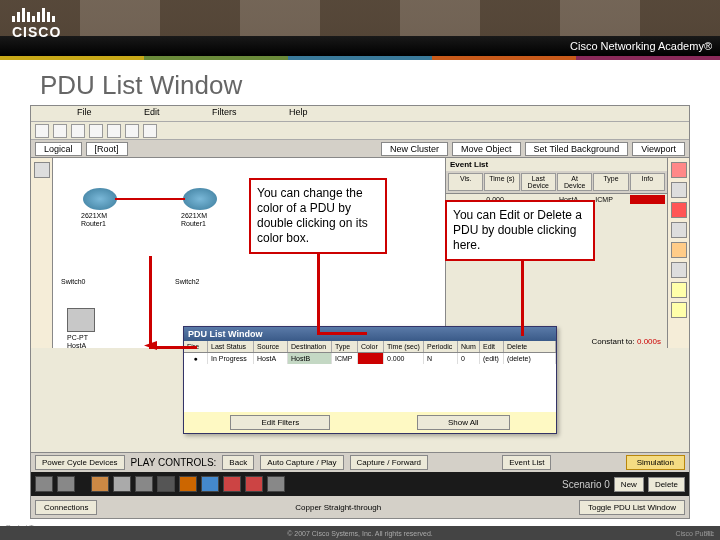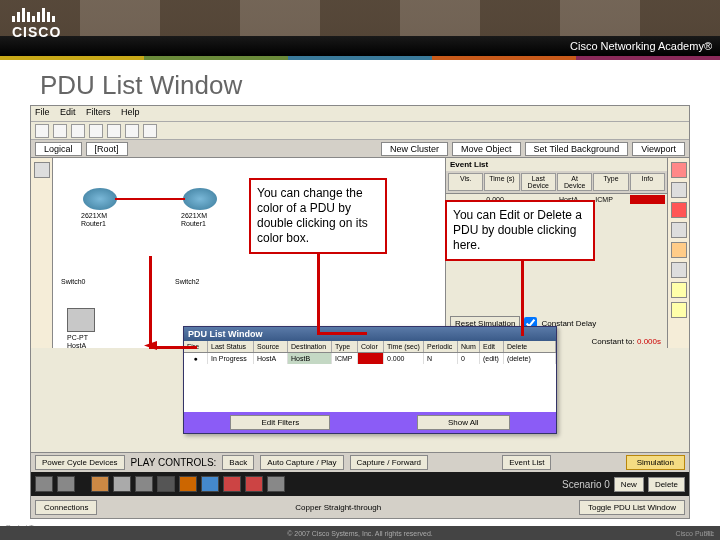--- a/index.html
+++ b/index.html
@@ -13,21 +13,21 @@
   .logo-text { font-weight: bold; font-size: 14px; letter-spacing: 1px; margin-top: 2px; }
   .academy-text { position: absolute; right: 8px; bottom: 4px; color: #fff; font-size: 11px; }
   .color-stripe { height: 4px; display: flex; }
   .color-stripe div { flex: 1; }
 
   .slide-title { font-size: 26px; color: #666; padding: 10px 40px 4px; font-weight: normal; }
 
   .screenshot-area { position: relative; margin: 0 30px; height: 414px; border: 1px solid #888; background: #ece9d8; }
 
   .pt-menubar { height: 16px; background: #ece9d8; border-bottom: 1px solid #aaa; padding: 1px 4px; font-size: 9px; color: #000; }
-  .pt-menubar span { margin-right: 8px; }
+  .pt-menubar span { margin-right: 8px; margin-left: 42px; }
   .pt-toolbar { height: 18px; background: #ece9d8; border-bottom: 1px solid #aaa; display: flex; align-items: center; padding: 0 4px; gap: 4px; }
   .pt-toolbar-btn { width: 14px; height: 14px; background: #f5f5f5; border: 1px solid #999; }
 
   .pt-tabs-row { height: 18px; background: #d4d0c8; border-bottom: 1px solid #888; display: flex; align-items: center; padding: 0 4px; gap: 4px; }
   .pt-tab { background: #fff; border: 1px solid #888; padding: 1px 8px; font-size: 9px; }
   .pt-tab.right { margin-left: auto; }
 
   .workspace-row { display: flex; height: 190px; }
   .left-rail { width: 22px; background: #f5edd8; border-right: 1px solid #888; display: flex; flex-direction: column; gap: 4px; padding: 4px 2px; align-items: center; }
   .rail-icon { width: 16px; height: 16px; background: #ddd; border: 1px solid #888; }
@@ -51,21 +51,21 @@
   .sw-label { position: absolute; font-size: 7px; }
 
   .pdu-window { position: absolute; left: 152px; top: 220px; width: 374px; background: #ece9d8; border: 1px solid #336; box-shadow: 2px 2px 4px rgba(0,0,0,0.3); }
   .pdu-title { background: linear-gradient(#5a7aa8, #3a5a88); color: #fff; padding: 2px 4px; font-size: 9px; font-weight: bold; }
   .pdu-hdr { display: flex; background: #ece9d8; border-bottom: 1px solid #888; }
   .pdu-hdr span { border-right: 1px solid #aaa; padding: 2px 3px; font-size: 7px; background: #ece9d8; }
   .pdu-row { display: flex; background: #fff; }
   .pdu-row span { border-right: 1px solid #ddd; padding: 2px 3px; font-size: 7px; }
   .pdu-color-cell { background: #c00; width: 20px; }
   .pdu-body { background: #fff; height: 48px; }
-  .pdu-footer { display: flex; justify-content: space-around; padding: 3px; background: #8b5cf6; }
+  .pdu-footer { display: flex; justify-content: space-around; padding: 3px; background: #fef9c3; }
 
   .callout { position: absolute; background: #fff; border: 2px solid #c00; padding: 6px; font-size: 12px; line-height: 1.25; z-index: 50; }
   .arrow { position: absolute; background: #c00; z-index: 49; }
 
   .bottom-area { position: absolute; left: 0; right: 0; bottom: 0; }
   .play-row { height: 20px; background: #d4d0c8; border-top: 1px solid #888; display: flex; align-items: center; padding: 0 4px; gap: 6px; }
   .play-btn { background: #ece9d8; border: 1px solid #888; padding: 2px 6px; font-size: 8px; }
   .sim-tab { margin-left: auto; background: #f5dc82; border: 1px solid #b8860b; padding: 2px 10px; font-size: 8px; }
   .device-row { height: 24px; background: #1a1a1a; display: flex; align-items: center; padding: 0 4px; gap: 4px; }
   .dev-btn { width: 18px; height: 16px; background: #888; border: 1px solid #444; }
@@ -167,25 +167,20 @@
       </div>
       <div class="sim-row">
         <div class="sim-cell"></div>
         <div class="sim-cell">0.000</div>
         <div class="sim-cell">--</div>
         <div class="sim-cell">HostA</div>
         <div class="sim-cell">ICMP</div>
         <div class="sim-cell" style="background:#c00;width:10px"></div>
       </div>
       <div style="flex:1"></div>
-      <div class="sim-controls">
-        <div class="sim-btn">Reset Simulation</div>
-        <input type="checkbox" checked="" style="">
-        <span>Constant Delay</span>
-      </div>
       <div style="padding:2px 6px;text-align:right">
         <span>Constant to:</span>
         <span style="color:#c00">0.000s</span>
       </div>
     </div>
     <div class="right-rail">
       <div class="rail-icon" style="background:#f88"></div>
       <div class="rail-icon"></div>
       <div class="rail-icon" style="background:#f55"></div>
       <div class="rail-icon"></div>

